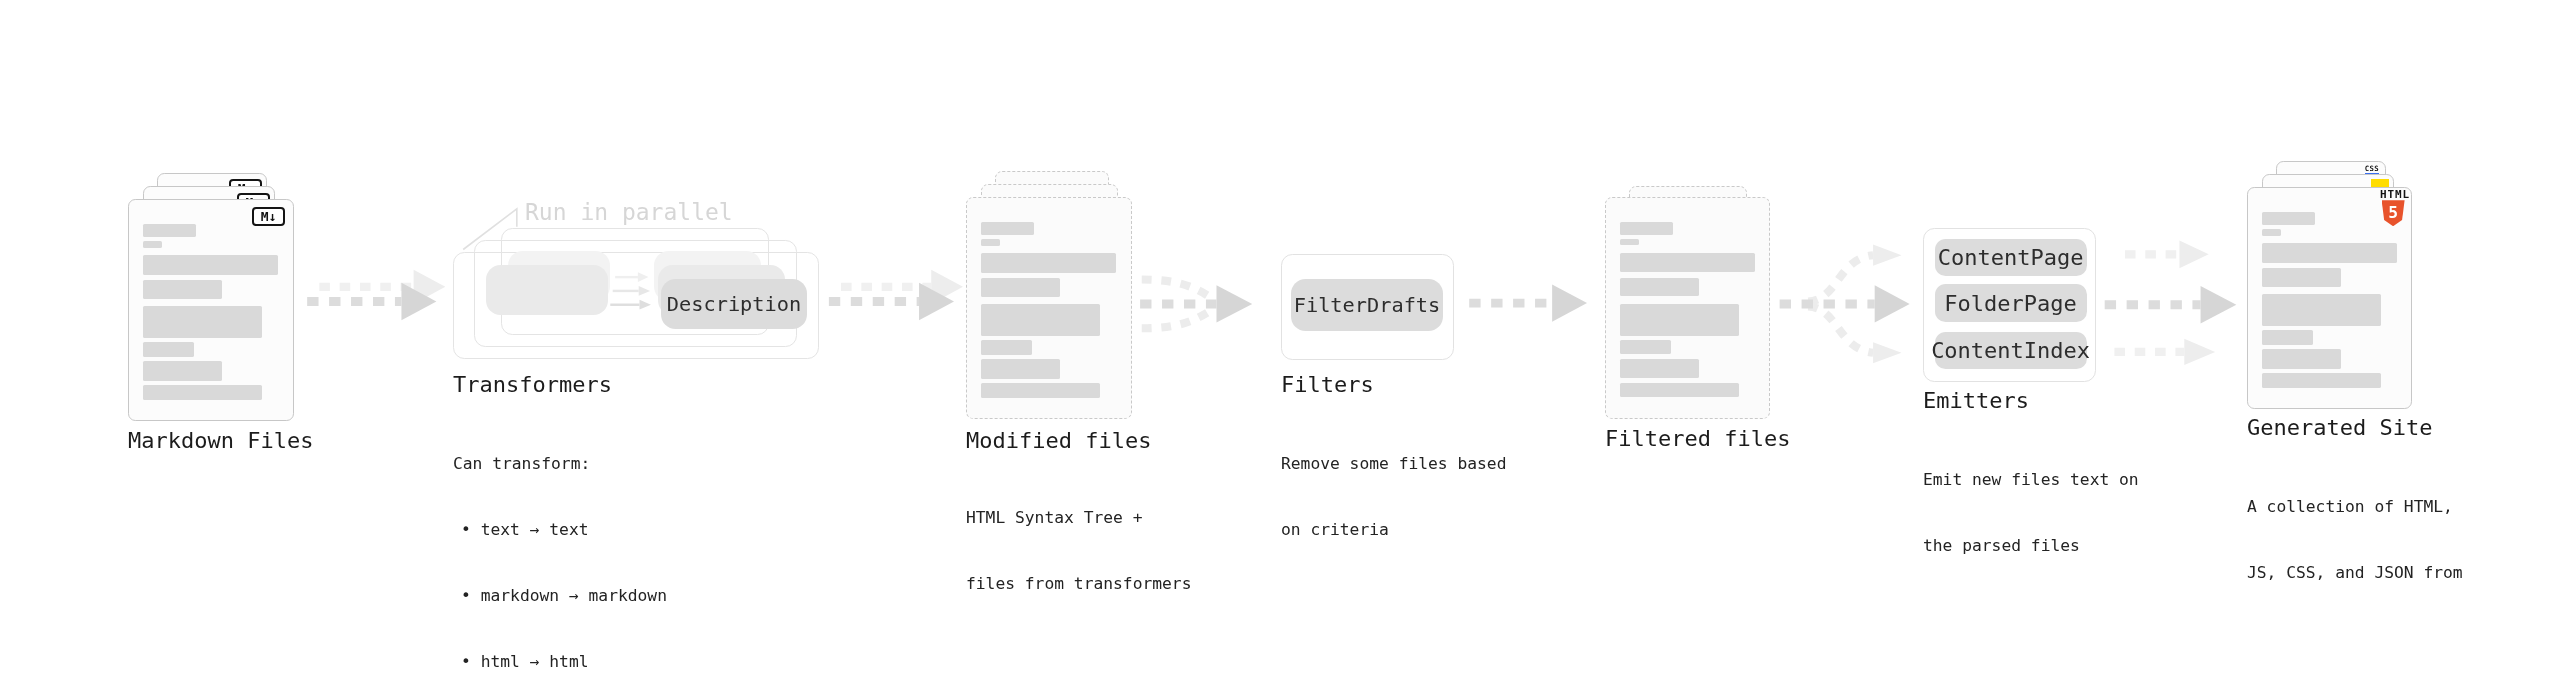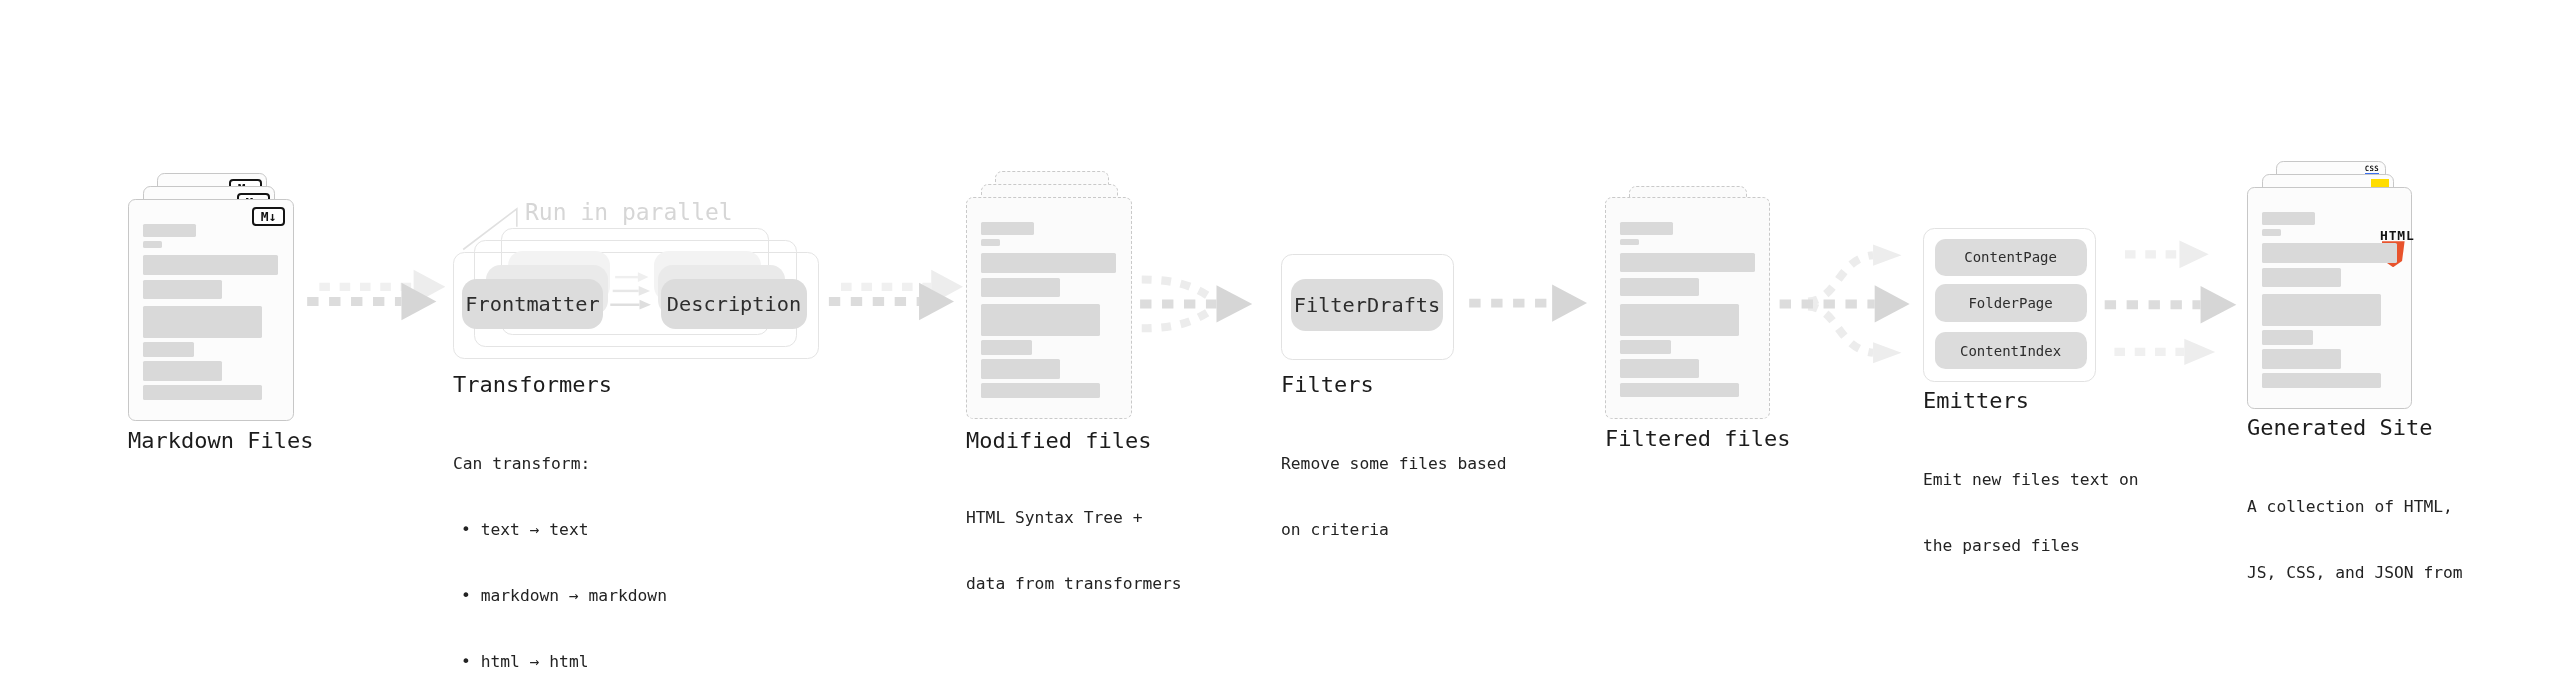--- a/index.html
+++ b/index.html
@@ -19,38 +19,38 @@
   .card{position:absolute;height:222px;background:#fcfcfc;border:1.6px solid #c7c7c7;
         border-radius:7.3px;box-sizing:border-box;}
   .card.dashed{border-style:dashed;border-color:#c9c9c9;background:#fbfbfb;}
   .bar{position:absolute;background:#d9d9d9;border-radius:1.6px;}
 
   .md-badge{position:absolute;width:32.5px;height:19.5px;background:#ffffff;border:2.4px solid #141414;
         border-radius:4.1px;display:flex;align-items:center;justify-content:center;
         font-weight:bold;font-size:13px;color:#141414;box-sizing:border-box;line-height:1;}
 
   .html5-badge{position:absolute;width:26px;text-align:center;}
-  .html5-word{font-size:13px;font-weight:bold;letter-spacing:0.8px;color:#141414;line-height:8.1px;margin-top:41px;}
+  .html5-word{font-size:11px;font-weight:bold;letter-spacing:0.8px;color:#141414;line-height:8.1px;}
   .html5-shield{width:23px;height:26px;margin:0.8px auto 0;background:#e8532c;
         clip-path:polygon(0 0,100% 0,89% 76%,50% 100%,11% 76%);
         display:flex;align-items:center;justify-content:center;
         color:#ffffff;font-weight:bold;font-size:16.3px;line-height:1;}
   .js-badge{position:absolute;width:18px;height:9.8px;background:#ffdd00;}
   .css-badge{position:absolute;width:18px;text-align:center;}
   .css-word{display:block;font-size:7.3px;font-weight:bold;color:#141414;line-height:7.3px;letter-spacing:0.4px;}
   .css-bar{display:block;width:14.6px;height:2.4px;background:#3b6ff0;margin:0.8px auto 0;}
 
   .tf-box{position:absolute;height:107px;border:1.6px solid #e4e4e4;border-radius:11.4px;
         box-sizing:border-box;background:transparent;}
   .panel{position:absolute;background:#ffffff;border:1.6px solid #e2e2e2;border-radius:11.4px;box-sizing:border-box;}
   .pill{position:absolute;background:#dcdcdc;border-radius:14.6px;display:flex;align-items:center;
         justify-content:center;font-size:20.3px;color:#2d2d2d;box-sizing:border-box;}
   .pill.ghost1{background:#eaeaea;}
   .pill.ghost2{background:#f3f3f3;}
-  .pill.small{border-radius:10.6px;font-size:14px;}
+  .pill.small{border-radius:10.6px;font-size:22px;}
 
   .stage-label{position:absolute;font-size:22px;line-height:28.4px;color:#1c1c1c;white-space:pre;}
   .stage-caption{position:absolute;font-size:16.3px;line-height:22px;color:#232323;white-space:pre;}
   .t-bullet{padding-left:8.1px;}
   .t-bullet::before{content:"• ";}
   .annotation-text{position:absolute;font-size:23px;line-height:24.4px;color:#d6d6d6;white-space:pre;}
 </style>
 </head>
 <body>
 
@@ -143,21 +143,20 @@
   <div class="stage-label" style="left:128px;top:427px">Markdown Files</div>
 
   <div class="annotation-text" style="left:525px;top:200px">Run in parallel</div>
 
   <div class="tf-box" style="left:501px;top:228px;width:268px"></div>
   <div class="tf-box" style="left:474px;top:240px;width:323px"></div>
   <div class="tf-box" style="left:453px;top:252px;width:366px"></div>
 
   <div class="pill ghost2" style="left:508px;top:251px;width:102px;height:50px"></div>
   <div class="pill ghost1" style="left:486px;top:265px;width:122px;height:50px"></div>
-  <div class="pill" style="left:462px;top:279px;width:141px;height:50px">Frontmatter</div>
 
   <div class="pill ghost2" style="left:654px;top:251px;width:107px;height:50px"></div>
   <div class="pill ghost1" style="left:658px;top:265px;width:127px;height:50px"></div>
   <div class="pill" style="left:661px;top:279px;width:146px;height:50px">Description</div>
 
   <div class="stage-label" style="left:453px;top:371px">Transformers</div>
   <div class="stage-caption" style="left:453px;top:409px">
     <div>Can transform:</div>
     <div class="t-bullet">text → text</div>
     <div class="t-bullet">markdown → markdown</div>
@@ -176,21 +175,21 @@
           <div class="bar" style="left: 14px; top: 106px; width: 119px; height: 32px;"></div>
           <div class="bar" style="left: 14px; top: 142px; width: 51px; height: 14.6px;"></div>
           <div class="bar" style="left: 14px; top: 161px; width: 79px; height: 19.5px;"></div>
           <div class="bar" style="left: 14px; top: 185px; width: 119px; height: 14.6px;"></div>
         </div>
     </div>
   </div>
   <div class="stage-label" style="left:966px;top:427px">Modified files</div>
   <div class="stage-caption" style="left:966px;top:463px">
     <div>HTML Syntax Tree +</div>
-    <div>data from transformers</div>
+    <div>files from transformers</div>
   </div>
 
   <div class="panel" style="left:1281px;top:254px;width:173px;height:106px">
     <div class="pill" style="left:9px;top:23.6px;width:152px;height:52px">FilterDrafts</div>
   </div>
   <div class="stage-label" style="left:1281px;top:371px">Filters</div>
   <div class="stage-caption" style="left:1281px;top:409px">
     <div>Remove some files based</div>
     <div>on criteria</div>
   </div>

